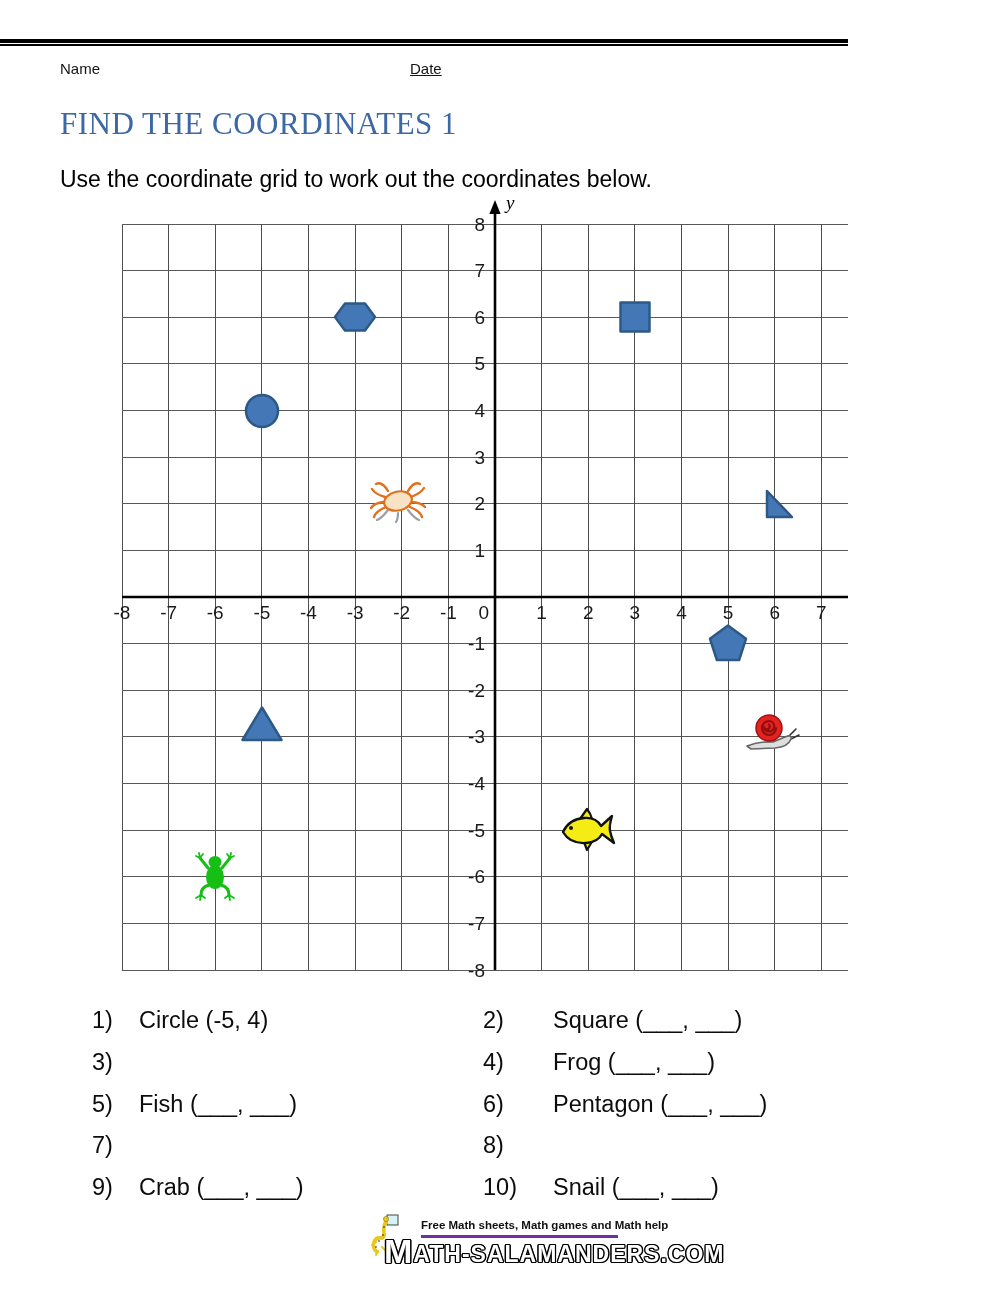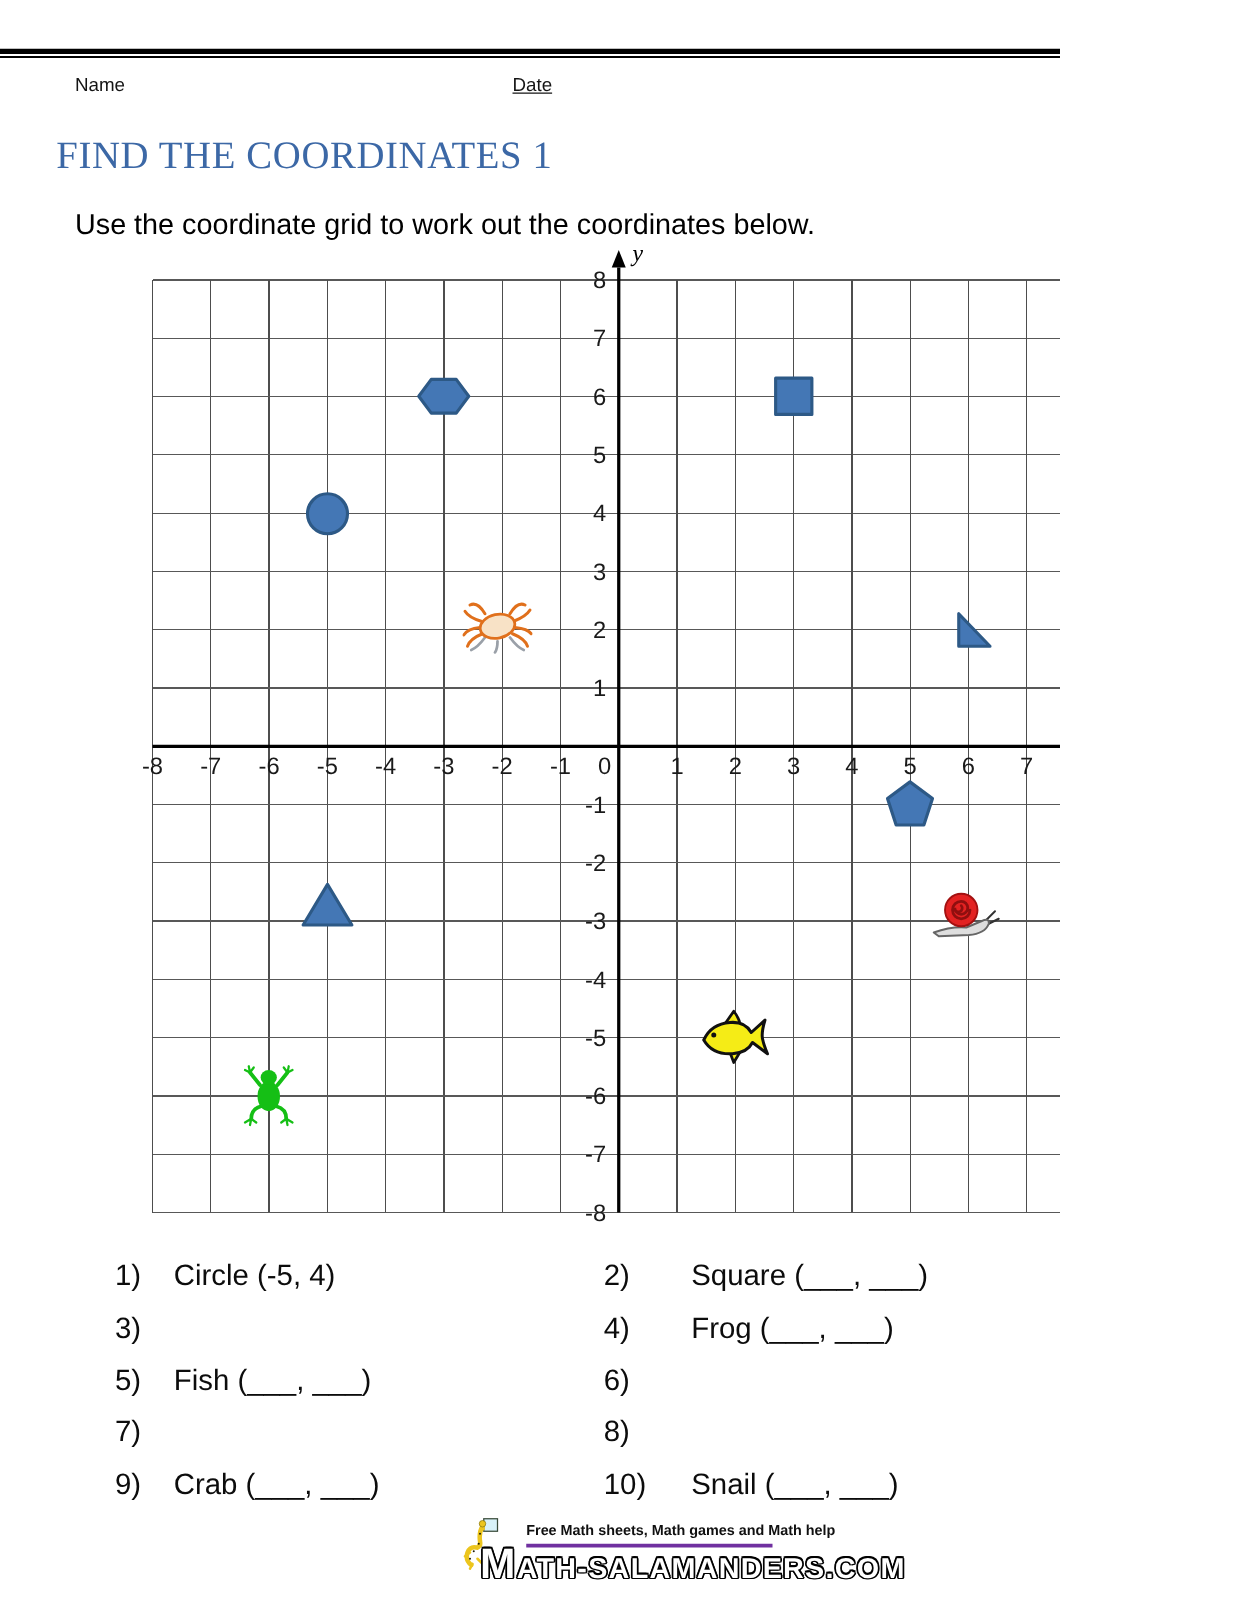--- a/index.html
+++ b/index.html
@@ -5,21 +5,21 @@
   html,body{margin:0;padding:0;background:#fff;}
   .page{position:relative;width:848px;height:1294px;background:#fff;overflow:hidden;
         font-family:"Liberation Sans",sans-serif;color:#111;}
   .abs{position:absolute;}
   .top-rule{left:0;top:39px;width:1000px;height:8px;
     background:linear-gradient(to bottom,#000 0 4px,#fff 4px 5.5px,#000 5.5px 7.5px,transparent 7.5px);}
   .hdr-label{top:60px;font-size:15px;color:#141414;}
   .name-label{left:60px;}
   .date-label{left:410px;text-decoration:underline;}
   .logo-box{left:857px;top:60px;width:86px;height:71px;border:1px solid #8f8f8f;background:#5eead4;}
-  .page-title{left:45px;top:106px;font-family:"Liberation Serif",serif;font-size:31px;
+  .page-title{left:60px;top:106px;font-family:"Liberation Serif",serif;font-size:31px;
     color:#3c68a6;letter-spacing:.5px;white-space:nowrap;}
   .instruction{left:60px;top:166px;font-size:23px;color:#000;white-space:nowrap;}
   .chart-svg{left:100px;top:193px;}
   .shape{position:absolute;pointer-events:none;}
   .q-col{top:1000px;}
   .q-col.left{left:92px;width:390px;}
   .q-col.right{left:483px;width:500px;}
   .q-row{display:flex;align-items:center;height:41.7px;font-size:23.5px;color:#0c0c0c;white-space:nowrap;}
   .q-num{flex:0 0 auto;width:47px;}
   .q-col.right .q-num{width:70px;}
@@ -236,20 +236,21 @@
       <div class="q-row">
         <span class="q-num">2)</span>
         <span class="q-text">Square (___, ___)</span>
       </div>
       <div class="q-row">
         <span class="q-num">4)</span>
         <span class="q-text">Frog (___, ___)</span>
       </div>
       <div class="q-row">
         <span class="q-num">6)</span>
+        <span class="q-text">Pentagon (___, ___)</span>
       </div>
       <div class="q-row">
         <span class="q-num">8)</span>
       </div>
       <div class="q-row">
         <span class="q-num">10)</span>
         <span class="q-text">Snail (___, ___)</span>
       </div>
     </div>
 

